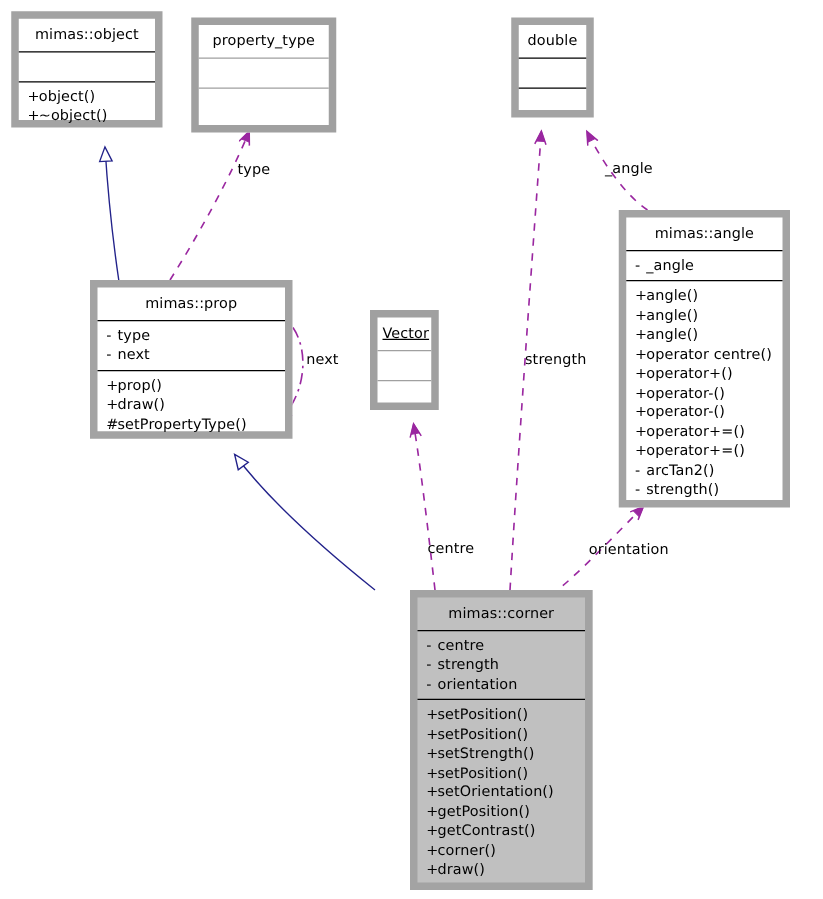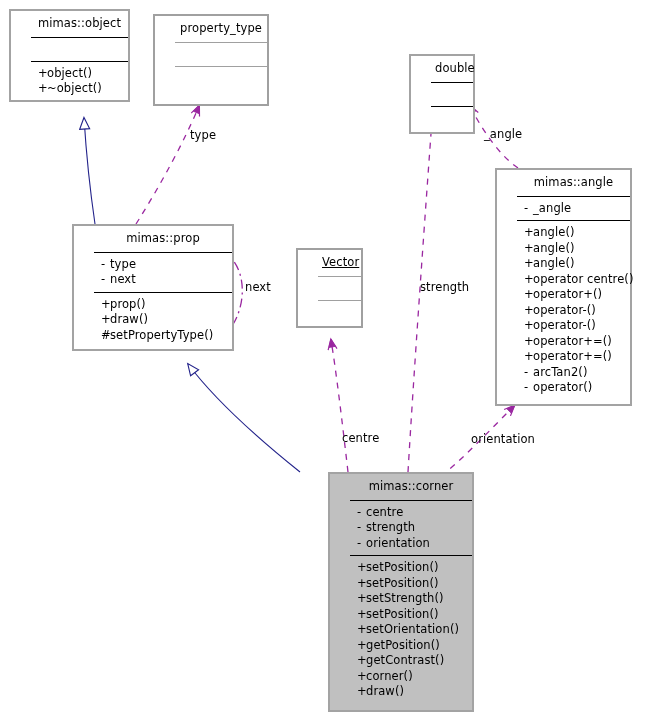--- a/index.html
+++ b/index.html
@@ -22,25 +22,24 @@
     left: 0;
     top: 0;
     width: 658px;
     height: 719px;
     pointer-events: none;
   }
   .uml-class {
     position: absolute;
     box-sizing: border-box;
     background: #ffffff;
-    border: 2px solid #a3a3a3;
+    border: 6px solid #a3a3a3;
     font-size: 11.5px;
     line-height: 1.35;
     color: #000000;
-    padding-left: 20px;
   }
   .uml-class.grayborder {
     border-color: #a0a0a0;
   }
   .uml-class.highlight {
     background: #c0c0c0;
   }
   .cls-title {
     text-align: center;
     padding: 5px 4px 5px 4px;
@@ -146,21 +145,21 @@
   </div>
 
   <div class="uml-class grayborder" style="left:153px; top:14px; width:116px; height:92px;">
     <div class="cls-title">property_type</div>
     <div class="cls-sep"></div>
     <div class="cls-section empty-sec"></div>
     <div class="cls-sep"></div>
     <div class="cls-section empty-sec"></div>
   </div>
 
-  <div class="uml-class" style="left:409px; top:14px; width:66px; height:80px;margin-top:40px;">
+  <div class="uml-class" style="left:409px; top:14px; width:66px; height:80px;">
     <div class="cls-title">double</div>
     <div class="cls-sep"></div>
     <div class="cls-section empty-sec"></div>
     <div class="cls-sep"></div>
     <div class="cls-section empty-sec"></div>
   </div>
 
   <div class="uml-class" style="left:58px; top:224px; width:162px; height:127px;margin-left:14px;">
     <div class="cls-title">mimas::prop</div>
     <div class="cls-sep"></div>
@@ -179,21 +178,21 @@
       </div>
       <div class="member">
         <span class="vis">+</span><span>draw()</span>
       </div>
       <div class="member">
         <span class="vis">#</span><span>setPropertyType()</span>
       </div>
     </div>
   </div>
 
-  <div class="uml-class grayborder" style="left:296px; top:248px; width:67px; height:80px;text-decoration:underline;">
+  <div class="uml-class grayborder" style="left:296px; top:248px; width:55px; height:80px;text-decoration:underline;">
     <div class="cls-title">Vector</div>
     <div class="cls-sep"></div>
     <div class="cls-section empty-sec"></div>
     <div class="cls-sep"></div>
     <div class="cls-section empty-sec"></div>
   </div>
 
   <div class="uml-class" style="left:495px; top:168px; width:137px; height:238px;">
     <div class="cls-title">mimas::angle</div>
     <div class="cls-sep"></div>
@@ -228,21 +227,21 @@
       <div class="member">
         <span class="vis">+</span><span>operator+=()</span>
       </div>
       <div class="member">
         <span class="vis">+</span><span>operator+=()</span>
       </div>
       <div class="member">
         <span class="vis">-</span><span>arcTan2()</span>
       </div>
       <div class="member">
-        <span class="vis">-</span><span>operator()</span>
+        <span class="vis">-</span><span>strength()</span>
       </div>
     </div>
   </div>
 
   <div class="uml-class highlight" style="left:296px; top:472px; width:146px; height:240px;margin-left:32px;">
     <div class="cls-title">mimas::corner</div>
     <div class="cls-sep"></div>
     <div class="cls-section">
       <div class="member">
         <span class="vis">-</span><span>centre</span>

